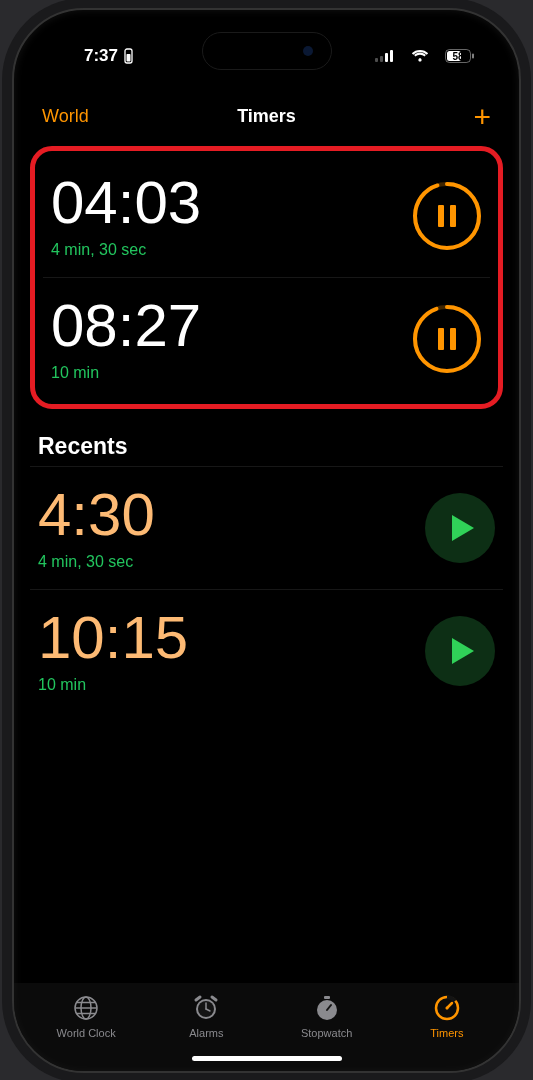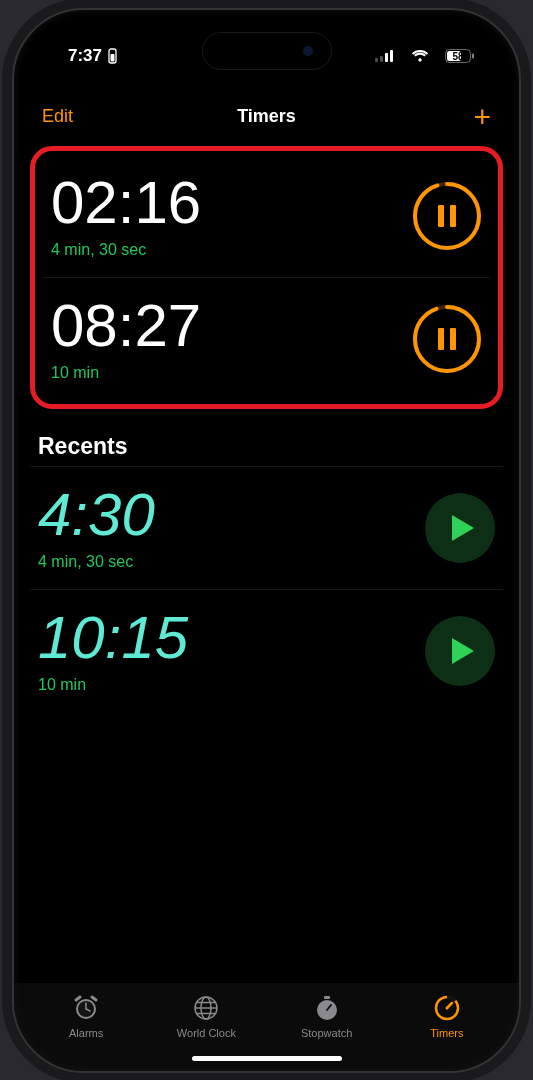--- a/index.html
+++ b/index.html
@@ -46,21 +46,21 @@
     }
     .notch-dot {
       width: 10px;
       height: 10px;
       border-radius: 50%;
       background: #0a1833;
     }
     .status-bar {
       position: absolute;
       top: 24px;
-      left: 0;
+      left: 16px;
       right: 0;
       height: 44px;
       display: flex;
       justify-content: space-between;
       align-items: center;
       padding: 0 44px 0 54px;
       color: #fff;
       font-weight: 600;
       font-size: 17px;
       z-index: 5;
@@ -112,21 +112,21 @@
     }
     .timer-row:last-child { border-bottom: none; }
     .timer-left {}
     .timer-time {
       color: #fff;
       font-size: 60px;
       font-weight: 300;
       line-height: 1;
       letter-spacing: 0px;
     }
-    .timer-time.dim { color: #5eead4; font-style: italic; }
+    .timer-time.dim { color: #fdba74; }
     .timer-sub {
       color: #22c55e;
       font-size: 16px;
       margin-top: 8px;
     }
     .pause-btn {
       width: 70px;
       height: 70px;
       position: relative;
     }
@@ -236,31 +236,31 @@
       <svg width="30" height="14" viewBox="0 0 30 14">
         <rect x="0.5" y="0.5" width="25" height="13" rx="4" fill="none" stroke="rgba(255,255,255,0.4)" stroke-width="1"></rect>
         <rect x="2" y="2" width="14" height="10" rx="2.5" fill="#fff"></rect>
         <rect x="27" y="4.5" width="2" height="5" rx="1" fill="rgba(255,255,255,0.5)"></rect>
         <text x="13" y="10.5" font-size="10" font-weight="600" text-anchor="middle" fill="#000">58</text>
       </svg>
     </div>
   </div>
 
   <div class="navbar">
-    <span class="nav-edit">Edit</span>
+    <span class="nav-edit">World</span>
     <span class="nav-title">Timers</span>
     <span class="nav-plus">+</span>
   </div>
 
   <div class="content">
 
     <div class="highlight-box">
       <div class="timer-row">
         <div class="timer-left">
-          <div class="timer-time">02:16</div>
+          <div class="timer-time">04:03</div>
           <div class="timer-sub">4 min, 30 sec</div>
         </div>
         <div class="pause-btn">
           <svg class="pause-circle" width="70" height="70" viewBox="0 0 70 70">
             <circle cx="35" cy="35" r="32" fill="none" stroke="rgba(255,149,0,0.25)" stroke-width="4"></circle>
             <circle cx="35" cy="35" r="32" fill="none" stroke="#ff9500" stroke-width="4" stroke-dasharray="201" stroke-dashoffset="10" stroke-linecap="round" transform="rotate(-90 35 35)"></circle>
           </svg>
           <div class="pause-bars">
               <span></span>
               <span></span>
@@ -305,48 +305,48 @@
         </div>
         <div class="play-btn">
           <div class="play-triangle"></div>
         </div>
       </div>
     </div>
 
   </div>
 
   <div class="tabbar">
+    <div class="tab-item">
+      <div class="tab-icon">
+        <svg width="28" height="28" viewBox="0 0 28 28">
+            <circle cx="14" cy="14" r="11" fill="none" stroke="#8a8a8e" stroke-width="1.5"></circle>
+            <ellipse cx="14" cy="14" rx="5" ry="11" fill="none" stroke="#8a8a8e" stroke-width="1.5"></ellipse>
+            <line x1="3" y1="14" x2="25" y2="14" stroke="#8a8a8e" stroke-width="1.5"></line>
+            <line x1="4.5" y1="8.5" x2="23.5" y2="8.5" stroke="#8a8a8e" stroke-width="1.3"></line>
+            <line x1="4.5" y1="19.5" x2="23.5" y2="19.5" stroke="#8a8a8e" stroke-width="1.3"></line>
+          </svg>
+      </div>
+      <div class="tab-label">World Clock</div>
+    </div>
     <div class="tab-item">
       <div class="tab-icon">
         <svg width="28" height="28" viewBox="0 0 28 28">
             <circle cx="14" cy="15" r="10" fill="#8a8a8e"></circle>
             <circle cx="14" cy="15" r="8" fill="#141414"></circle>
             <line x1="14" y1="15" x2="14" y2="9" stroke="#8a8a8e" stroke-width="1.5" stroke-linecap="round"></line>
             <line x1="14" y1="15" x2="18" y2="17" stroke="#8a8a8e" stroke-width="1.5" stroke-linecap="round"></line>
             <line x1="4" y1="6" x2="8" y2="3" stroke="#8a8a8e" stroke-width="3" stroke-linecap="round"></line>
             <line x1="24" y1="6" x2="20" y2="3" stroke="#8a8a8e" stroke-width="3" stroke-linecap="round"></line>
           </svg>
       </div>
       <div class="tab-label">Alarms</div>
     </div>
     <div class="tab-item">
       <div class="tab-icon">
         <svg width="28" height="28" viewBox="0 0 28 28">
-            <circle cx="14" cy="14" r="11" fill="none" stroke="#8a8a8e" stroke-width="1.5"></circle>
-            <ellipse cx="14" cy="14" rx="5" ry="11" fill="none" stroke="#8a8a8e" stroke-width="1.5"></ellipse>
-            <line x1="3" y1="14" x2="25" y2="14" stroke="#8a8a8e" stroke-width="1.5"></line>
-            <line x1="4.5" y1="8.5" x2="23.5" y2="8.5" stroke="#8a8a8e" stroke-width="1.3"></line>
-            <line x1="4.5" y1="19.5" x2="23.5" y2="19.5" stroke="#8a8a8e" stroke-width="1.3"></line>
-          </svg>
-      </div>
-      <div class="tab-label">World Clock</div>
-    </div>
-    <div class="tab-item">
-      <div class="tab-icon">
-        <svg width="28" height="28" viewBox="0 0 28 28">
             <circle cx="14" cy="16" r="10" fill="#8a8a8e"></circle>
             <rect x="11" y="2" width="6" height="3" rx="1" fill="#8a8a8e"></rect>
             <line x1="14" y1="16" x2="18" y2="11" stroke="#141414" stroke-width="2" stroke-linecap="round"></line>
           </svg>
       </div>
       <div class="tab-label">Stopwatch</div>
     </div>
     <div class="tab-item active">
       <div class="tab-icon">
         <svg width="28" height="28" viewBox="0 0 28 28">

